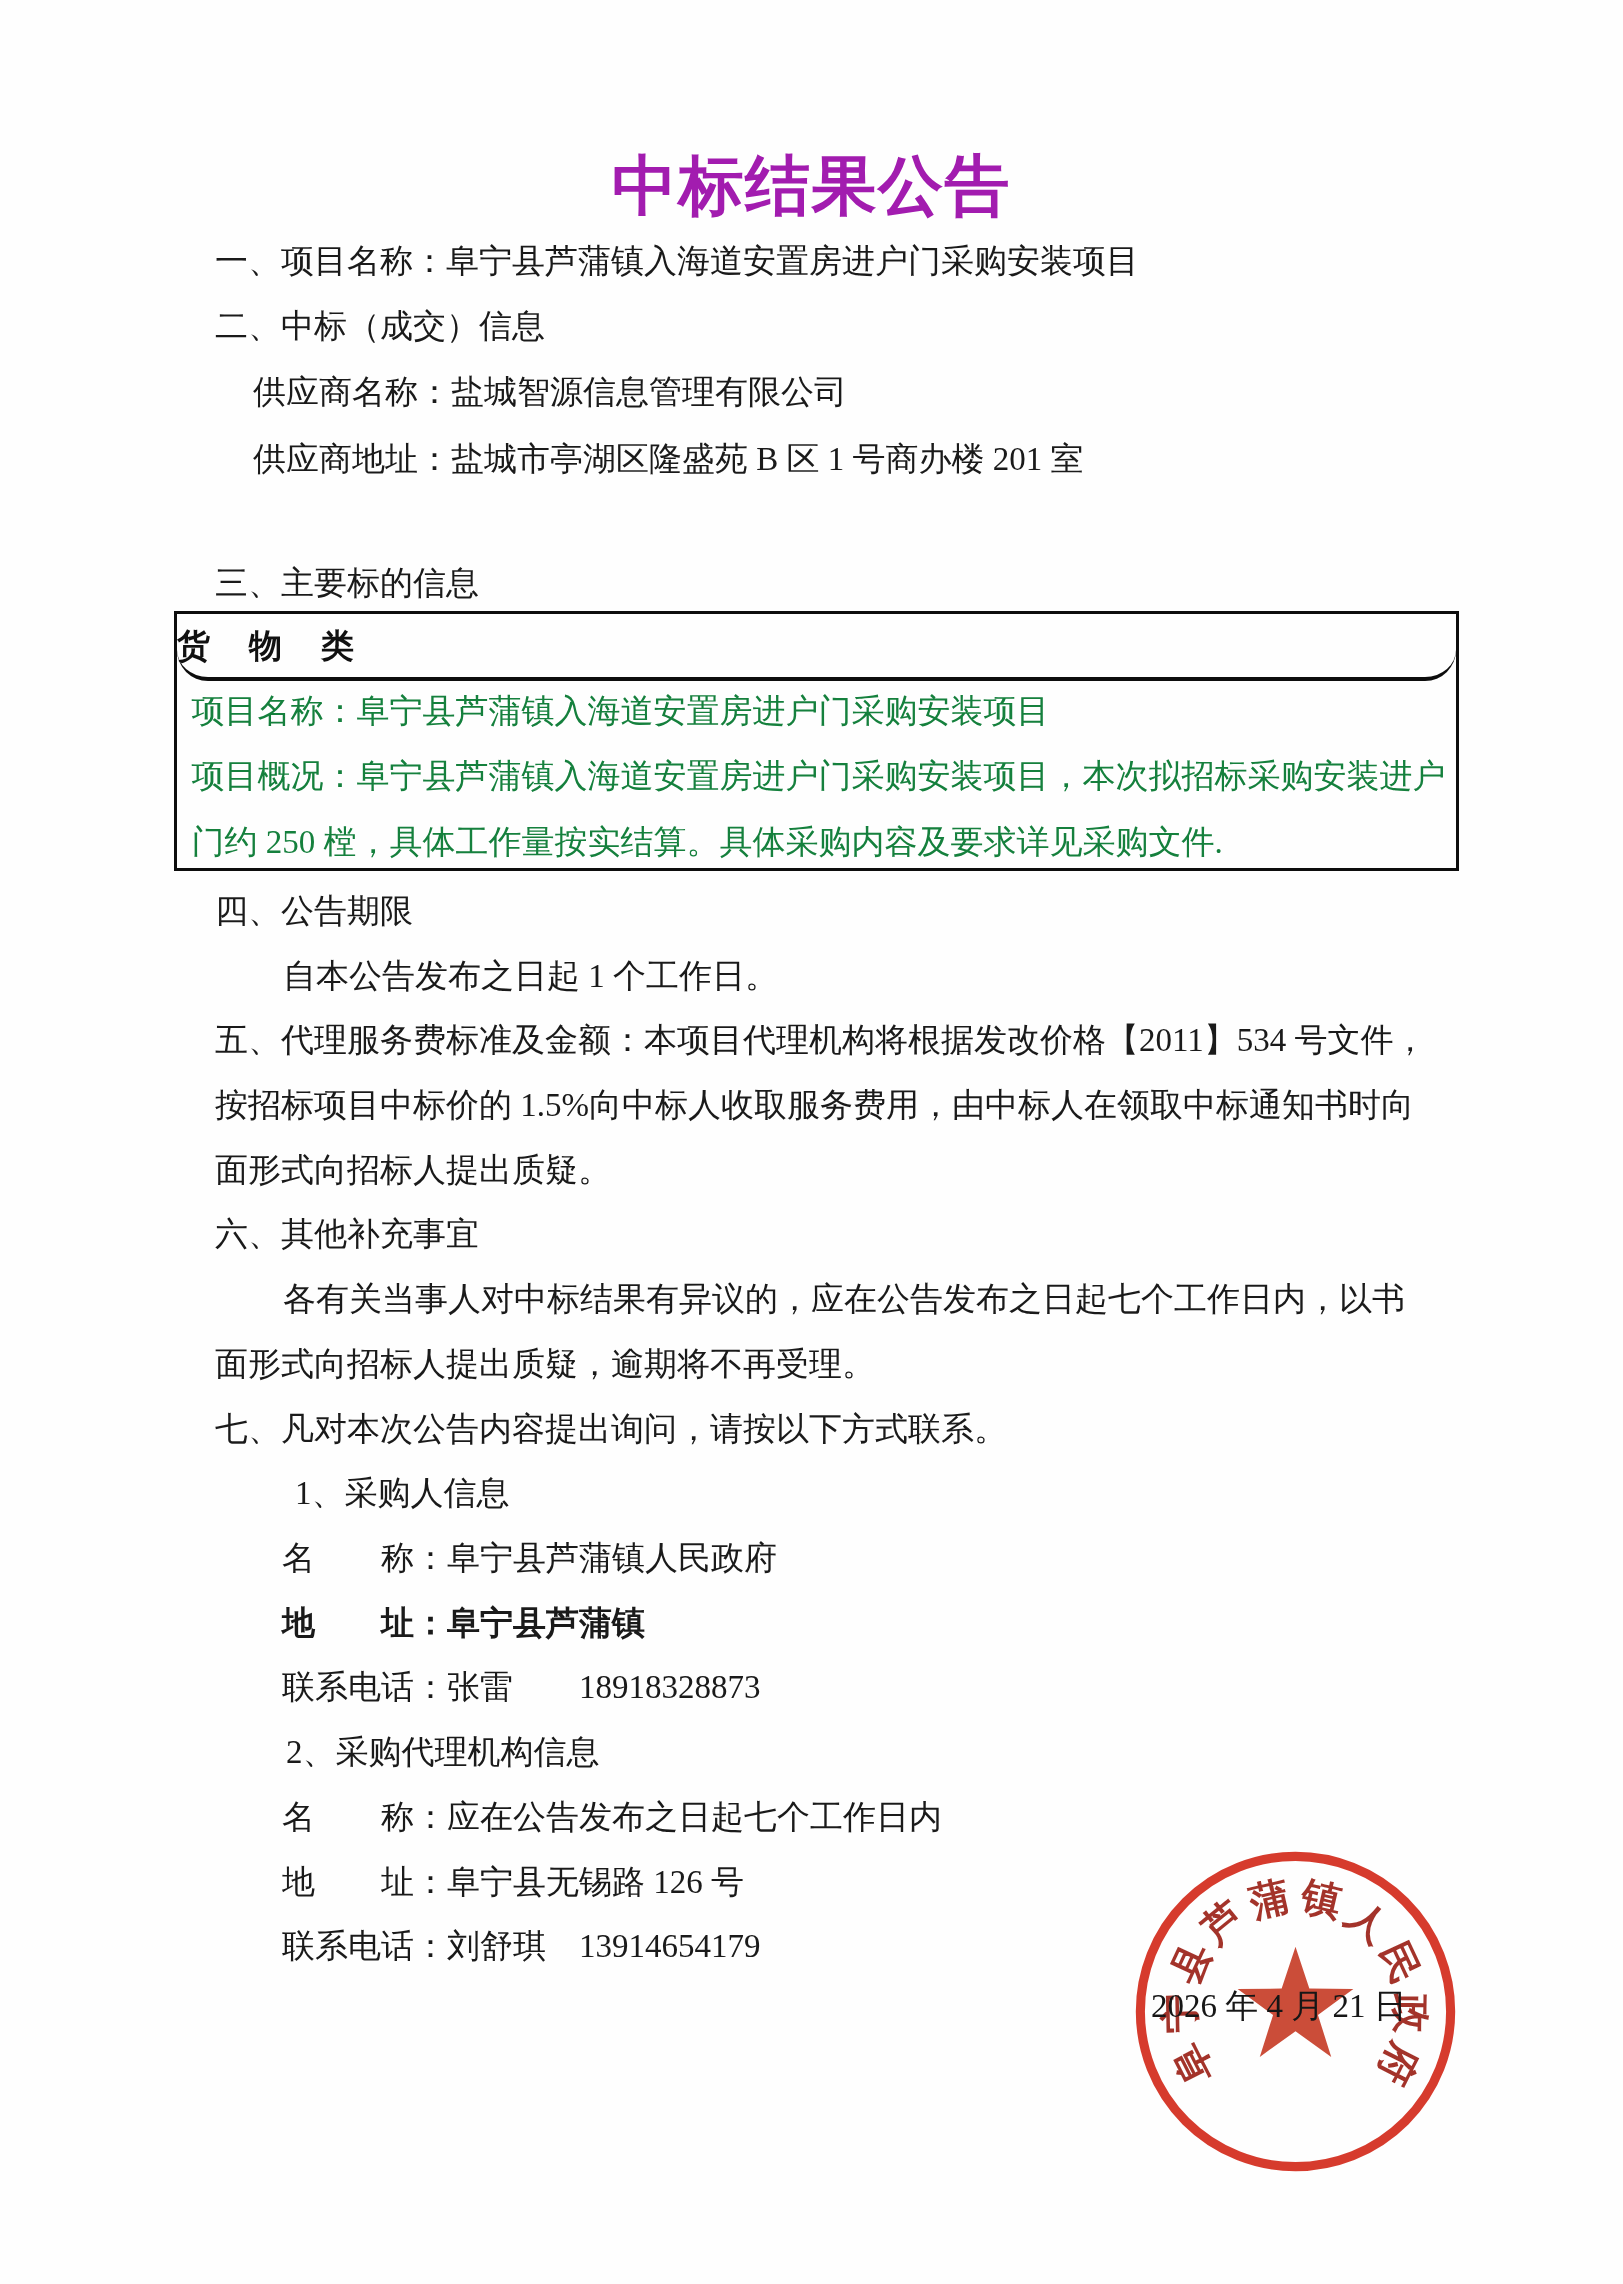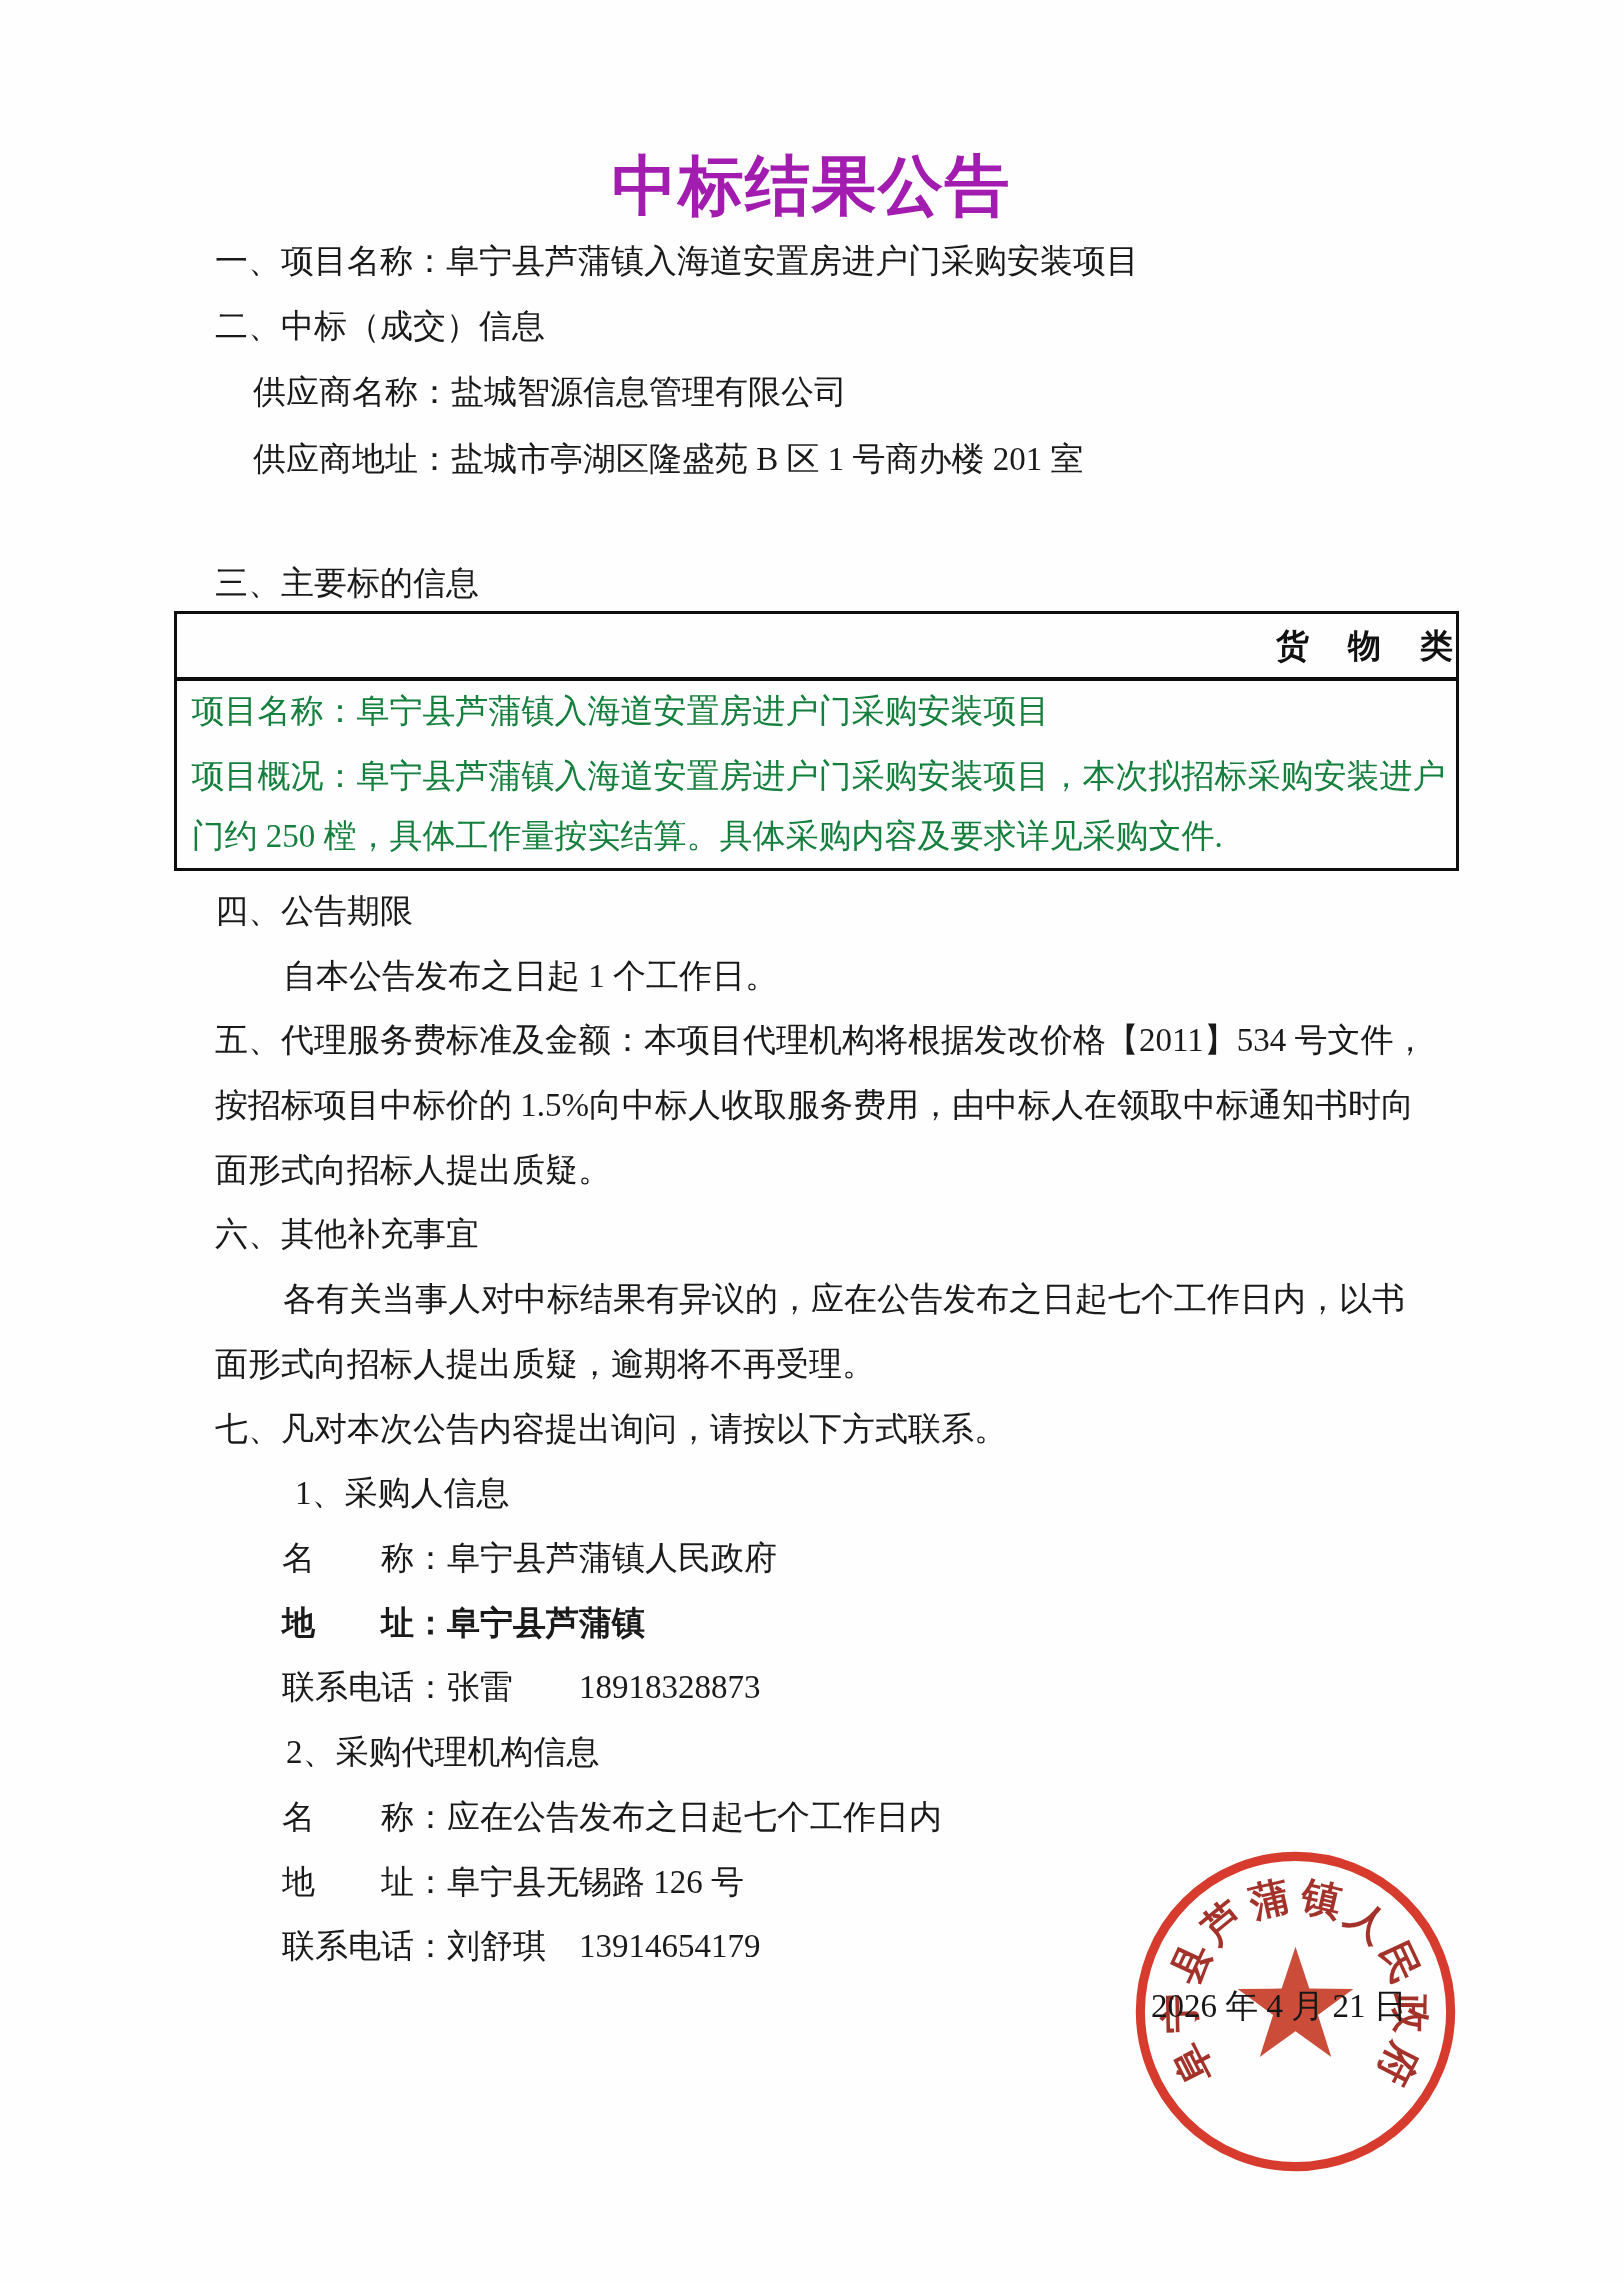--- a/index.html
+++ b/index.html
@@ -27,24 +27,25 @@
     position:absolute; left:174px; top:611px;
     width:1285px; height:260px;
     border:3px solid #0d0d0d;
     box-sizing:border-box;
     background:transparent;
   }
   .goods-header {
     position:absolute; left:0; top:0; width:100%; height:67px;
     border-bottom:4.6px solid #0d0d0d;
     box-sizing:border-box;
-    text-align:right;
+    text-align:left;
     font-size:33px; font-weight:bold; line-height:64px;
     letter-spacing:3px;
     color:#111;
+    border-radius:31px;
   }
   .cell-line {
     position:absolute; left:14.5px;
     font-size:33px; line-height:35px; white-space:pre;
     color:#15803d;
   }
   .seal { position:absolute; left:1132px; top:1848px; width:327px; height:327px; }
   .seal-date {
     position:absolute; left:1151px; top:1984px;
     font-size:33px; white-space:pre;
@@ -61,21 +62,21 @@
   <div class="line" style="left:215px; top:244px;">一、项目名称：阜宁县芦蒲镇入海道安置房进户门采购安装项目</div>
   <div class="line" style="left:215px; top:309px;">二、中标（成交）信息</div>
   <div class="line" style="left:253px; top:375px;">供应商名称：盐城智源信息管理有限公司</div>
   <div class="line" style="left:253px; top:442px;">供应商地址：盐城市亭湖区隆盛苑 B 区 1 号商办楼 201 室</div>
   <div class="line" style="left:215px; top:566px;">三、主要标的信息</div>
 
   <div class="goods-table">
     <div class="goods-header">货　物　类</div>
     <div class="cell-line" style="top:80px;">项目名称：阜宁县芦蒲镇入海道安置房进户门采购安装项目</div>
     <div class="cell-line" style="top:145px;">项目概况：阜宁县芦蒲镇入海道安置房进户门采购安装项目，本次拟招标采购安装进户</div>
-    <div class="cell-line" style="top:205px;">门约 250 樘，具体工作量按实结算。具体采购内容及要求详见采购文件.</div>
+    <div class="cell-line" style="top:211px;">门约 250 樘，具体工作量按实结算。具体采购内容及要求详见采购文件.</div>
   </div>
 
   <div class="line" style="left:215px; top:894px;">四、公告期限</div>
   <div class="line" style="left:283px; top:959px;">自本公告发布之日起 1 个工作日。</div>
   <div class="line" style="left:215px; top:1023px;">五、代理服务费标准及金额：本项目代理机构将根据发改价格【2011】534 号文件，</div>
   <div class="line" style="left:215px; top:1088px;">按招标项目中标价的 1.5%向中标人收取服务费用，由中标人在领取中标通知书时向</div>
   <div class="line" style="left:215px; top:1153px;">面形式向招标人提出质疑。</div>
   <div class="line" style="left:215px; top:1217px;">六、其他补充事宜</div>
   <div class="line" style="left:283px; top:1282px;">各有关当事人对中标结果有异议的，应在公告发布之日起七个工作日内，以书</div>
   <div class="line" style="left:215px; top:1347px;">面形式向招标人提出质疑，逾期将不再受理。</div>

